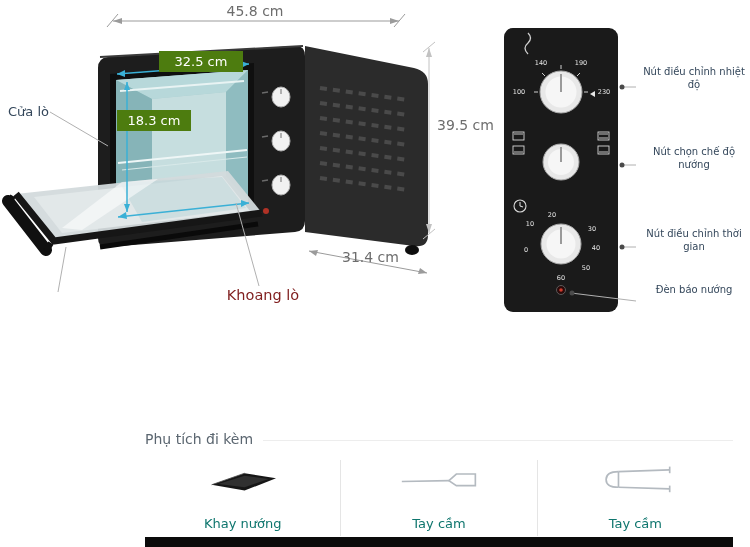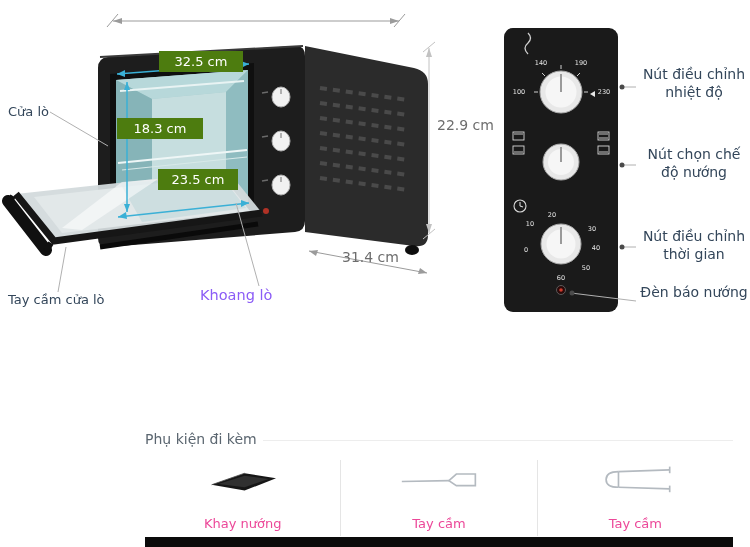--- a/index.html
+++ b/index.html
@@ -5,30 +5,30 @@
   *{box-sizing:border-box;margin:0;padding:0}
   html,body{background:#fff}
   body{font-family:"DejaVu Sans","Liberation Sans",sans-serif}
   .stage{position:relative;width:750px;height:547px;background:#fff;overflow:hidden}
   .abs{position:absolute}
   .dim-text{position:absolute;font-size:14px;color:#6d6d6d;white-space:nowrap}
   .badge{position:absolute;background:#4d7c0f;color:#fff;font-size:13px;
          display:flex;align-items:center;justify-content:center;white-space:nowrap}
   .lbl{position:absolute;font-size:13px;color:#33465a;white-space:nowrap}
   .panel-lbl{position:absolute;left:638px;width:112px;text-align:center;
-             font-size:14px;color:#33465a;line-height:1.25}
-  .cavity{position:absolute;left:200px;top:286px;width:126px;
-          font-size:14.5px;color:#8b5cf6;line-height:1.25}
+             font-size:10px;color:#33465a;line-height:1.25}
+  .cavity{position:absolute;left:200px;top:286px;width:126px;text-align:center;
+          font-size:14.5px;color:#7f1d1d;line-height:1.25}
   .acc-title{position:absolute;left:145px;top:431px;font-size:14px;color:#5b6670;white-space:nowrap}
   .title-rule{position:absolute;left:263px;top:440px;width:470px;height:1px;background:#ededed}
   .acc-row{position:absolute;left:145px;top:460px;width:588px;height:76px;display:flex;background:#fff}
   .acc-cell{flex:1;display:flex;flex-direction:column;align-items:center;
             justify-content:flex-end;padding-bottom:5px;border-left:1px solid #e5e5e5}
   .acc-cell:first-child{border-left:none}
-  .acc-label{font-size:13px;color:#ec4899;margin-top:18px}
+  .acc-label{font-size:13px;color:#0f766e;margin-top:18px}
   .bottom-bar{position:absolute;left:145px;top:537px;width:588px;height:10px;background:#0b0b0b}
   svg{display:block}
   text{font-family:"DejaVu Sans","Liberation Sans",sans-serif}
 </style>
 </head>
 <body>
 
 <div class="stage">
 
   <svg class="abs" style="left:0;top:0" width="470" height="340" viewBox="0 0 470 340">
@@ -205,39 +205,38 @@
       <line x1="571" y1="293" x2="636" y2="301"></line>
     </g>
     <g fill="#4a4a4a">
       <circle cx="622" cy="87" r="2.5"></circle>
       <circle cx="622" cy="165" r="2.5"></circle>
       <circle cx="622" cy="247" r="2.5"></circle>
       <circle cx="572" cy="293" r="2.5"></circle>
     </g>
   </svg>
 
-  <div class="dim-text" style="left:437px;top:117px">22.9 cm</div>
+  <div class="dim-text" style="left:195px;top:3px;width:120px;text-align:center">45.8 cm</div>
+  <div class="dim-text" style="left:437px;top:117px">39.5 cm</div>
   <div class="dim-text" style="left:342px;top:249px">31.4 cm</div>
 
   <div class="badge" style="left:159px;top:51px;width:84px;height:21px">32.5 cm</div>
-  <div class="badge" style="left:117px;top:118px;width:86px;height:21px">18.3 cm</div>
-  <div class="badge" style="left:158px;top:169px;width:80px;height:21px">23.5 cm</div>
+  <div class="badge" style="left:117px;top:110px;width:74px;height:21px">18.3 cm</div>
 
   <div class="lbl" style="left:8px;top:104px">Cửa lò</div>
-  <div class="lbl" style="left:8px;top:292px">Tay cầm cửa lò</div>
   <div class="cavity">
     <span style="display:block">Khoang lò</span>
   </div>
 
   <div class="panel-lbl" style="top:66px">Nút điều chỉnh nhiệt độ</div>
   <div class="panel-lbl" style="top:228px">Nút điều chỉnh thời gian</div>
   <div class="panel-lbl" style="top:146px">Nút chọn chế độ nướng</div>
   <div class="panel-lbl" style="top:284px">Đèn báo nướng</div>
 
-  <div class="acc-title">Phụ kiện đi kèm</div>
+  <div class="acc-title">Phụ tích đi kèm</div>
   <div class="title-rule"></div>
 
   <div class="acc-row">
 
     <div class="acc-cell">
       <svg width="100" height="46" viewBox="0 0 100 46">
         <polygon points="12,30 52,16 90,22 52,37" fill="#161616"></polygon>
         <polygon points="20,29 52,19 81,23 52,33" fill="#303030"></polygon>
         <line x1="12" y1="30" x2="52" y2="16" stroke="#4d4d4d" stroke-width="1"></line>
       </svg>

